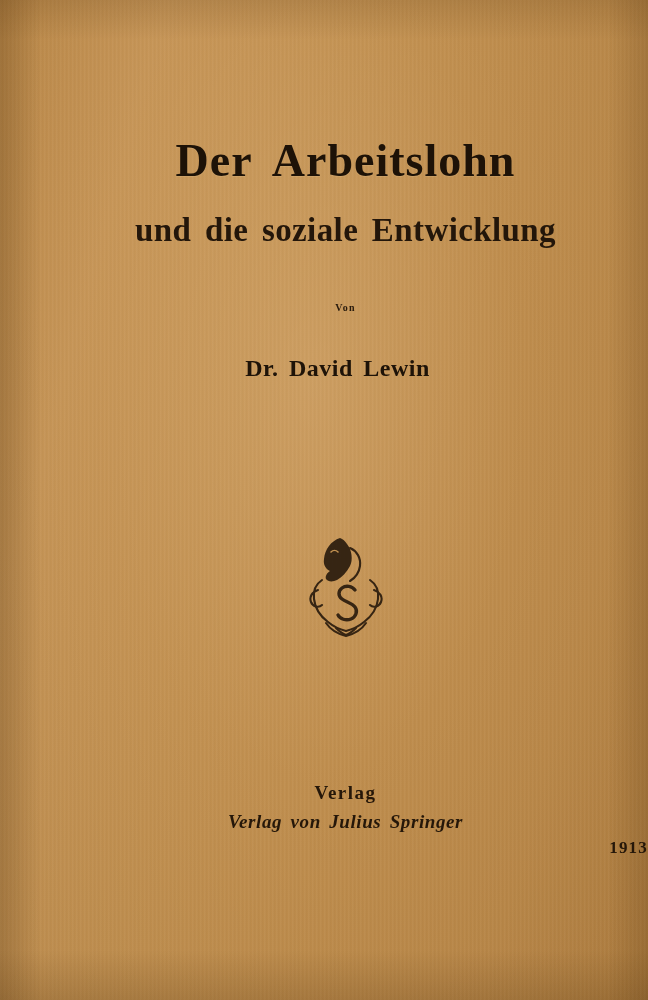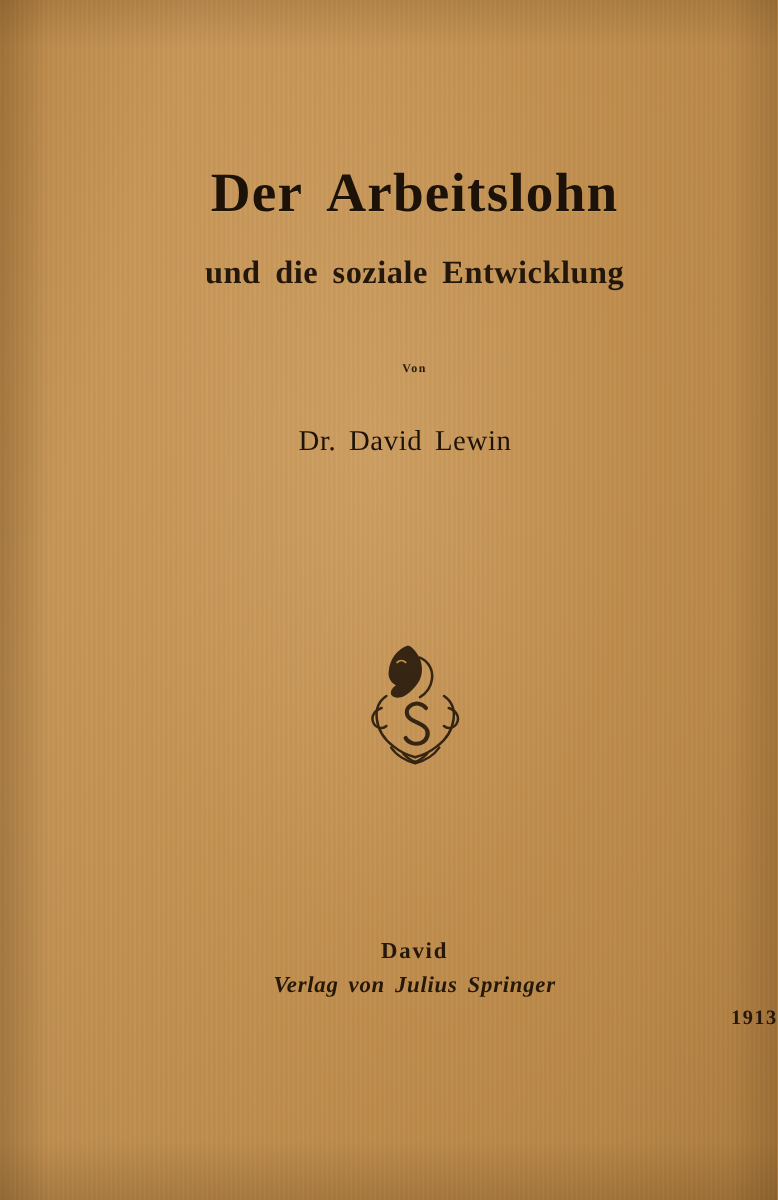--- a/index.html
+++ b/index.html
@@ -67,21 +67,21 @@
     word-spacing: 10px;
     color: #1d1207;
     text-shadow: 0 1px 0 rgba(255,235,200,0.12);
   }
 
   .subtitle {
     position: absolute;
     top: 212px;
     left: 0;
     right: 0;
-    font-size: 27px;
+    font-size: 33px;
     font-weight: bold;
     word-spacing: 5px;
     letter-spacing: 0.4px;
     color: #23160a;
   }
 
   .byline {
     position: absolute;
     top: 302px;
     left: 0;
@@ -91,21 +91,21 @@
     letter-spacing: 1.2px;
     color: #281a0c;
   }
 
   .author {
     position: absolute;
     top: 355px;
     left: 0;
     right: 16px;
     font-size: 24px;
-    font-weight: normal;
+    font-weight: bold;
     word-spacing: 4px;
     letter-spacing: 0.5px;
     color: #1e1308;
   }
 
   .logo {
     position: absolute;
     top: 528px;
     left: 50%;
     transform: translateX(-50%);
@@ -178,19 +178,19 @@
           <path d="M18 62 C12 64 9 69 11 74 C13 79 19 80 22 77"></path>
           <path d="M74 62 C80 64 83 69 81 74 C79 79 73 80 70 77"></path>
           <path d="M26 95 C30 101 38 106 46 108 C54 106 62 101 66 95"></path>
           <path d="M36 100 C40 104 43 106 46 107"></path>
           <path d="M56 100 C52 104 49 106 46 107"></path>
         </g>
       </svg>
     </div>
 
     <div class="imprint">
-      <div class="city">David</div>
+      <div class="city">Verlag</div>
       <div class="publisher">Verlag von Julius Springer</div>
       <div class="year">1913</div>
     </div>
 
   </div>
 </div>
 
 </body></html>

